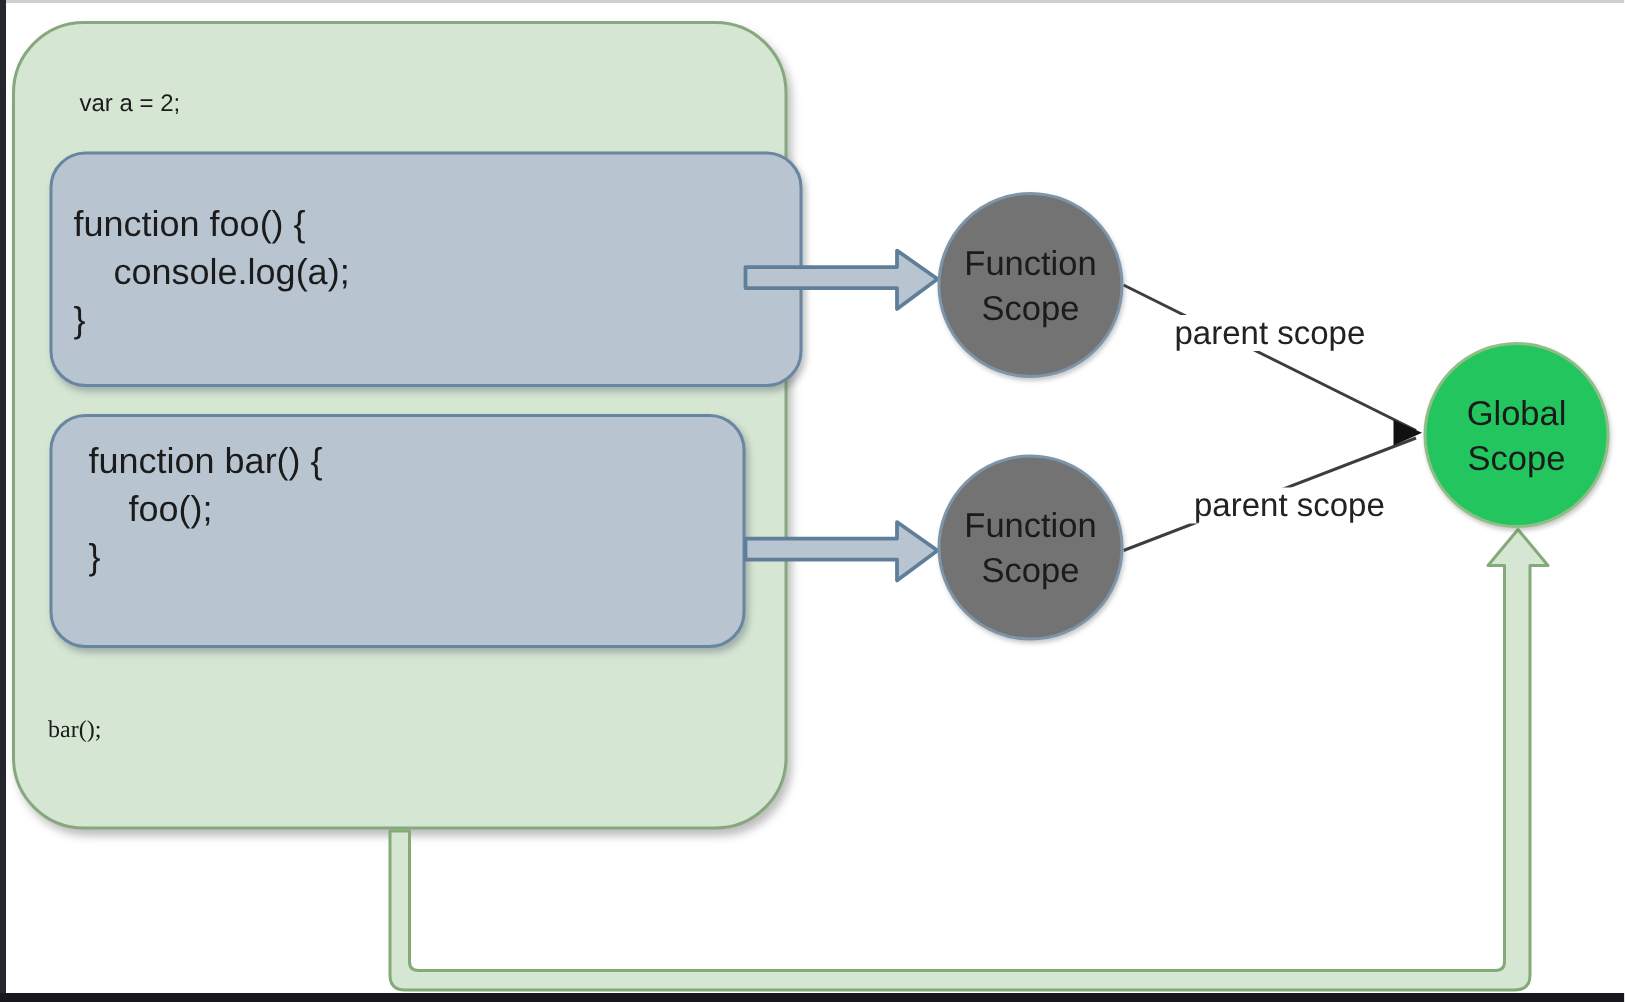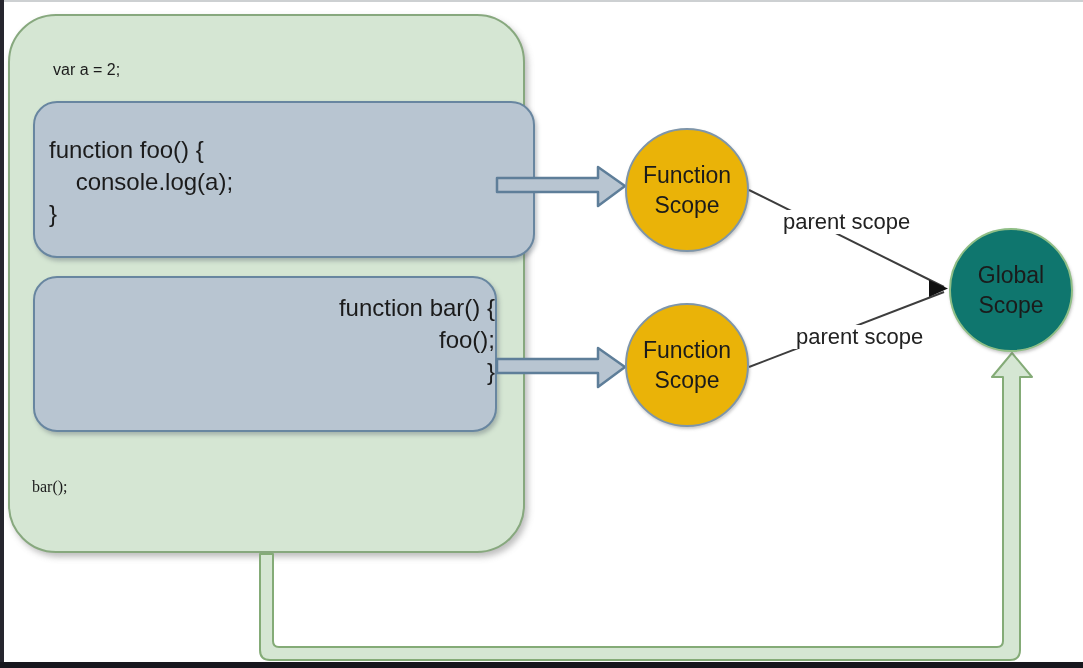--- a/index.html
+++ b/index.html
@@ -34,32 +34,32 @@
   .blue-box {
     position:absolute;
     background:#b8c5d1;
     border:2px solid #6886a0;
     border-radius:24px;
     box-shadow:2px 3px 4px rgba(90,100,110,.4);
     box-sizing:border-box;
   }
   .blue-box .code-line { font-size:24px; line-height:32px; white-space:pre; }
   .box-foo { left:33px; top:101px; width:502px; height:157px; padding:31px 16px 0 14px; }
-  .box-bar { left:33px; top:276px; width:464px; height:156px; padding:14px 0 0 24px;text-align:right; }
+  .box-bar { left:33px; top:276px; width:464px; height:156px; padding:14px 0 0 24px; }
 
   
   .circle {
     position:absolute; width:124px; height:124px; border-radius:50%;
     display:flex; flex-direction:column; align-items:center; justify-content:center;
     text-align:center; font-size:23px; line-height:30px;
     box-sizing:border-box;
     box-shadow:1px 2px 3px rgba(100,100,100,.35);
   }
-  .circle-blue  { background:#eab308; border:2px solid #7e95a9; }
-  .circle-green { background:#0f766e; border:2px solid #8fbe86; }
+  .circle-blue  { background:#737373; border:2px solid #7e95a9; }
+  .circle-green { background:#22c55e; border:2px solid #8fbe86; }
   .circle-foo    { left:625px; top:128px; }
   .circle-bar    { left:625px; top:303px; }
   .circle-global { left:949px; top:228px; }
 
   
   .wires { position:absolute; left:0; top:0; width:1083px; height:668px; pointer-events:none; }
 
   
   .edge-label {
     position:absolute; font-size:22px; line-height:24px;

